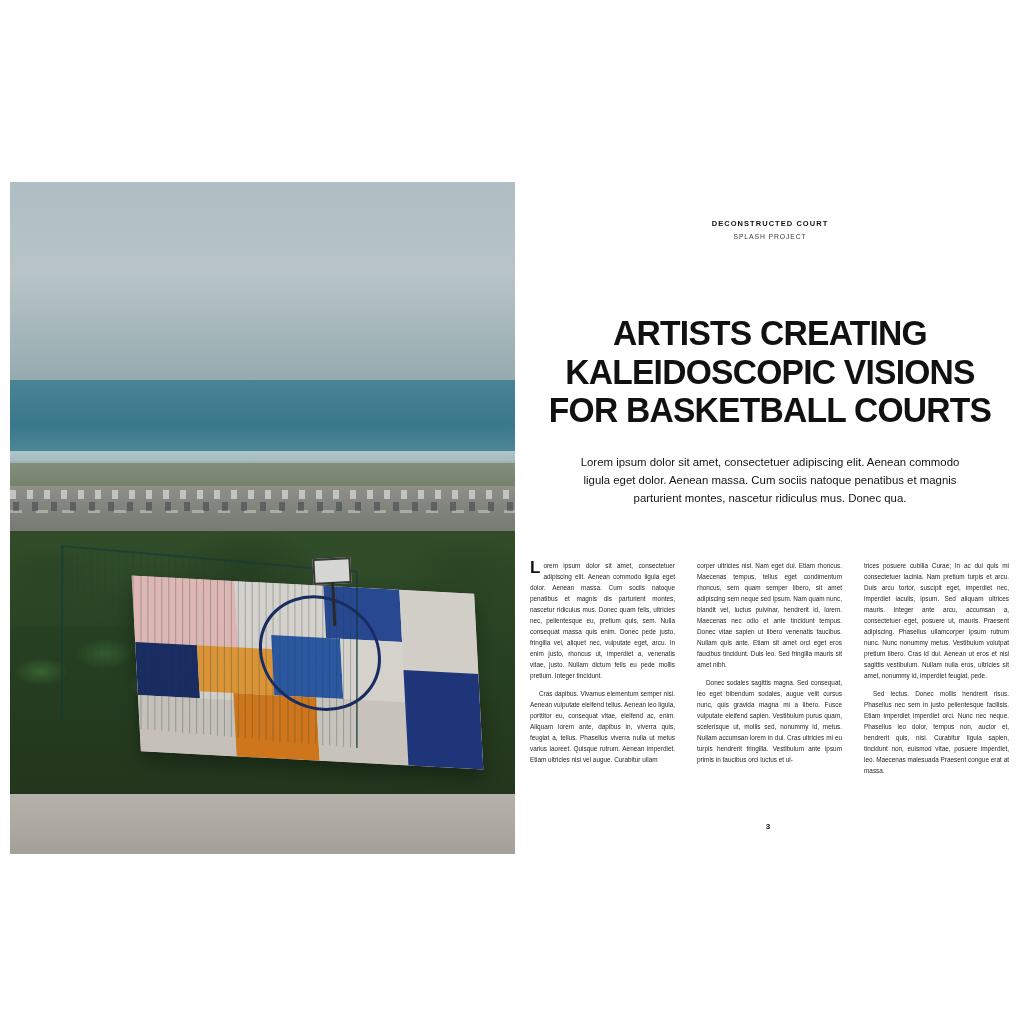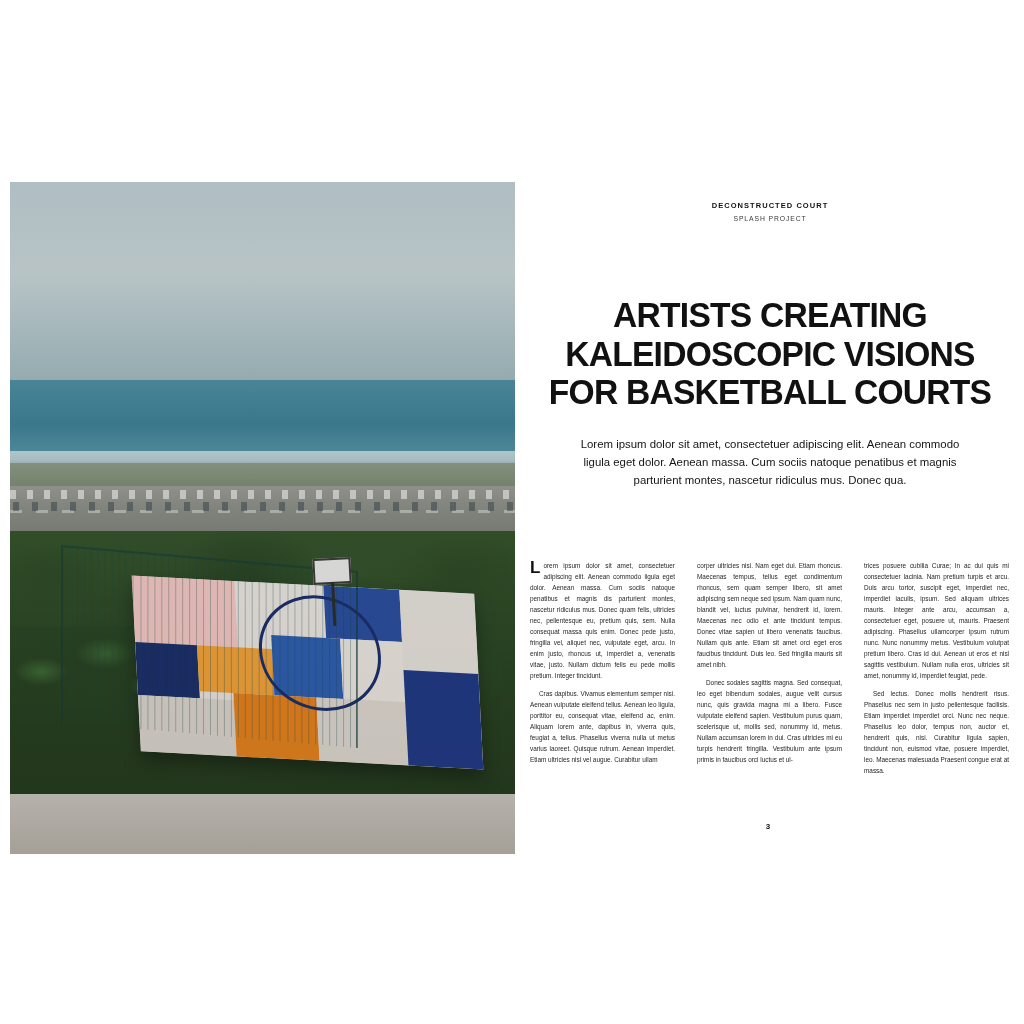--- a/index.html
+++ b/index.html
@@ -194,21 +194,21 @@
   .text-page {
     position: absolute;
     left: 530px;
     top: 182px;
     width: 480px;
     height: 672px;
   }
 
   .kicker {
     text-align: center;
-    margin-top: 18px;
+    margin-top: 36px;
     line-height: 1.55;
   }
   .kicker .k1 {
     font-size: 7.5px;
     font-weight: 700;
     letter-spacing: 1.05px;
     color: #111;
   }
   .kicker .k2 {
     font-size: 6.8px;

